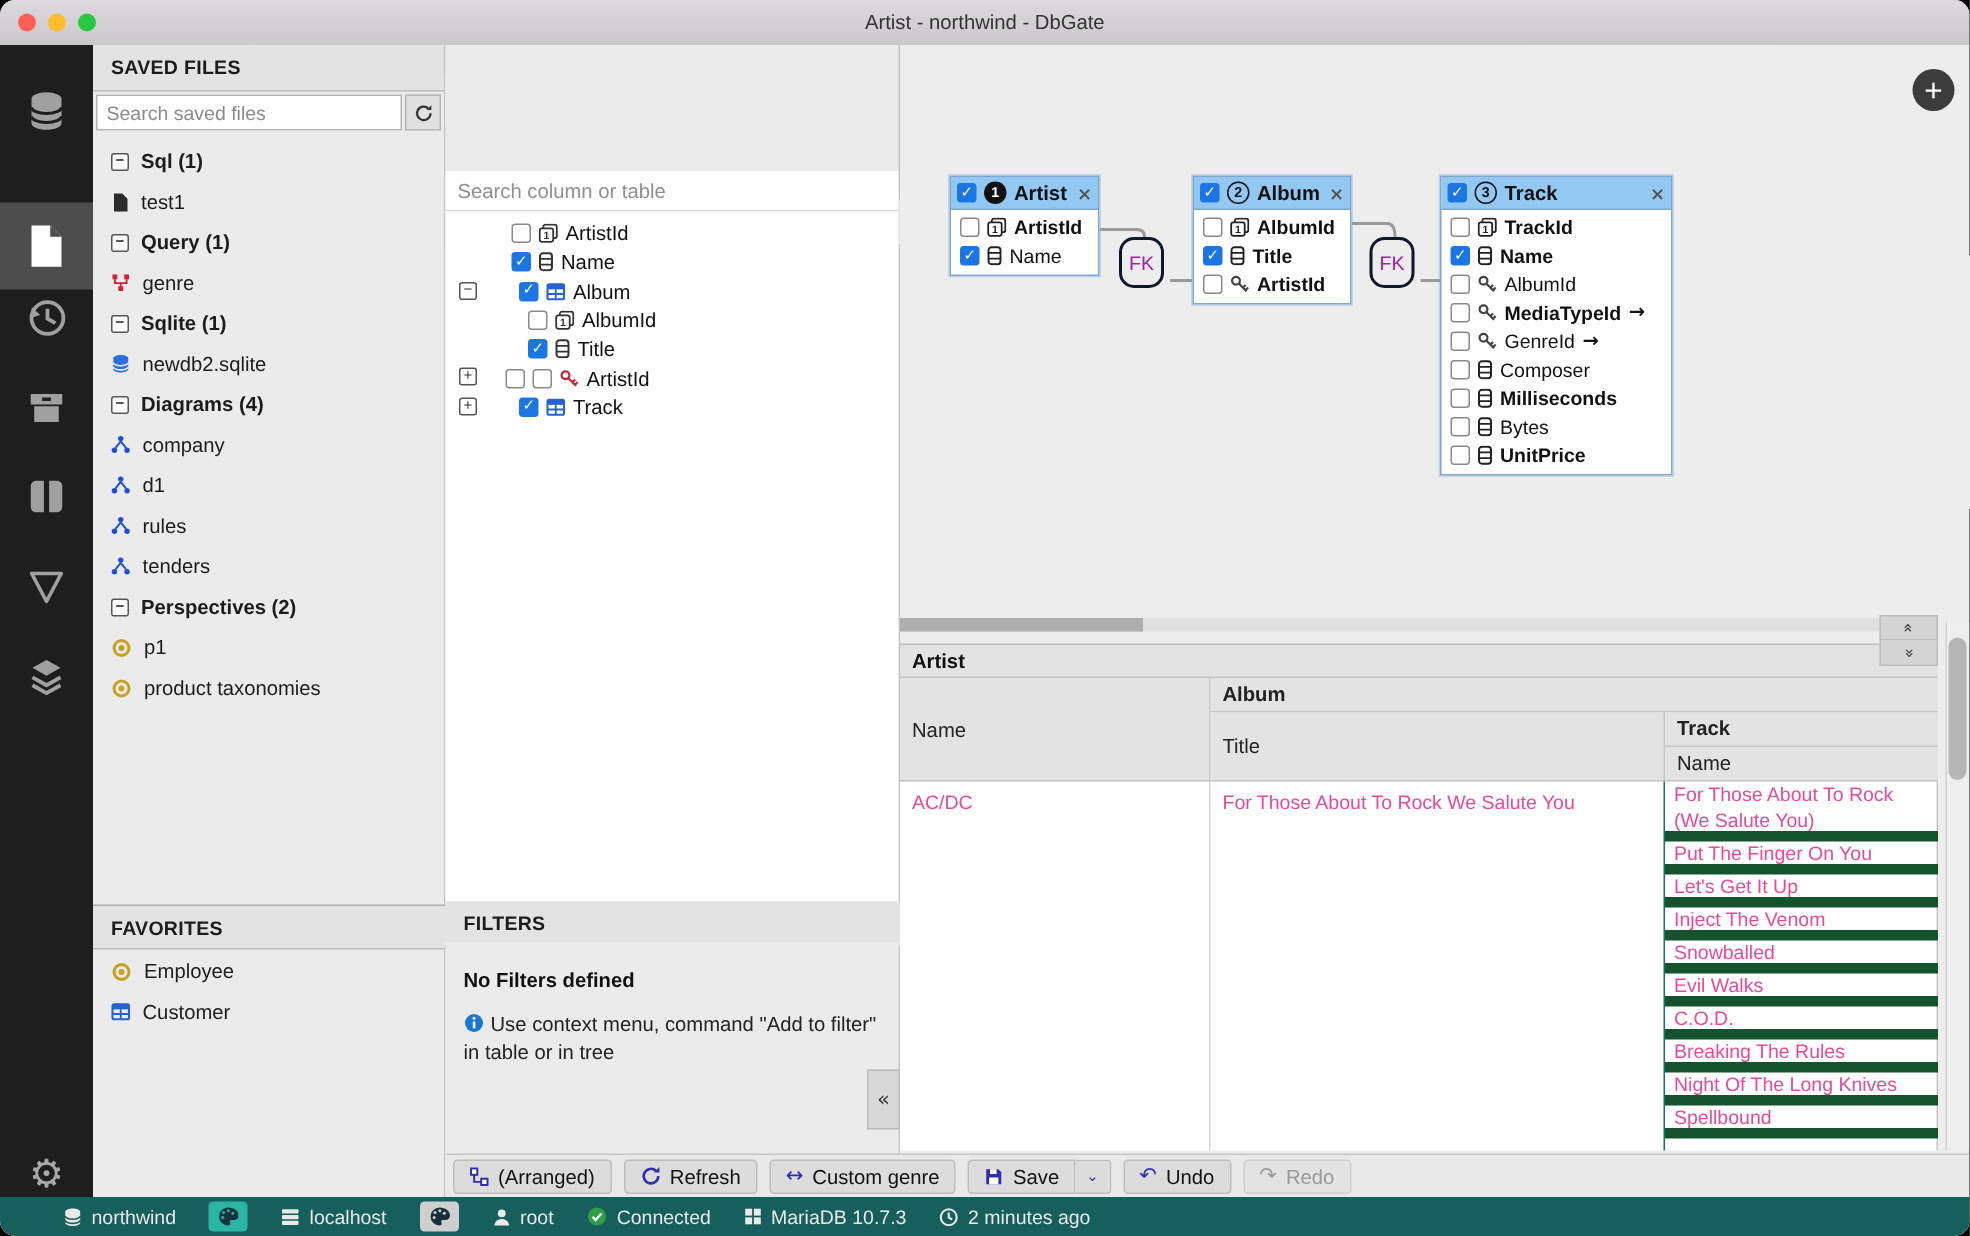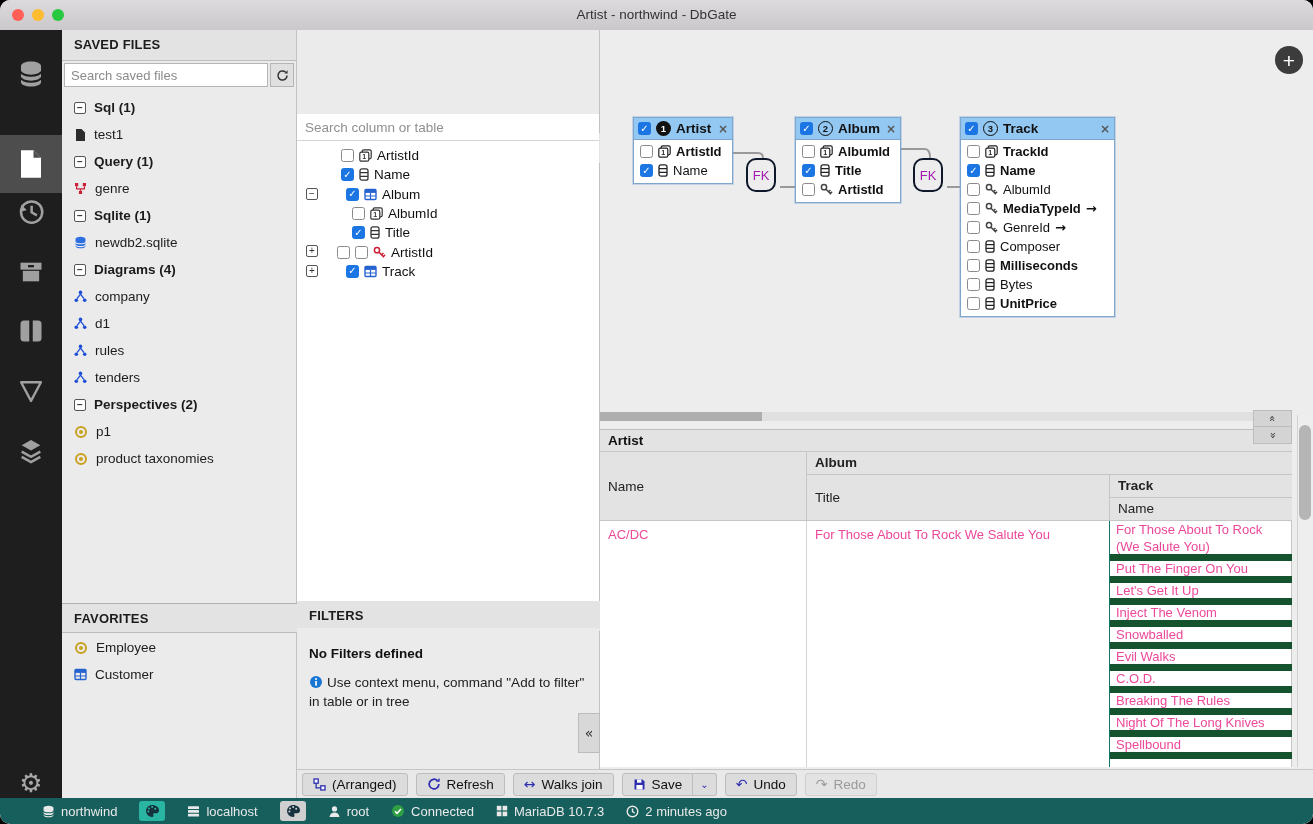--- a/index.html
+++ b/index.html
@@ -736,21 +736,21 @@
       <span>
           <svg width="14" height="14" viewBox="0 0 13 13">
             <path d="M11 6.5a4.5 4.5 0 11-1.4-3.2" stroke="#2d2db0" stroke-width="1.6" fill="none"></path>
             <path d="M11.7 1v3.4H8.3z" fill="#2d2db0"></path>
           </svg>
         </span>
       <span>Refresh</span>
     </div>
     <div class="tbtn">
       <span class="gl uni">↔</span>
-      <span>Walks join</span>
+      <span>Custom genre</span>
     </div>
     <div class="splitwrap">
       <div class="tbtn main">
         <span>
             <svg width="13" height="13" viewBox="0 0 13 13">
               <path d="M1.5 1.5h8l2 2v8h-10z" fill="#2d2db0"></path>
               <rect x="4" y="1.5" width="4.4" height="3.2" fill="#fff"></rect>
               <rect x="3.4" y="7" width="6.2" height="4.5" fill="#fff"></rect>
             </svg>
           </span>

